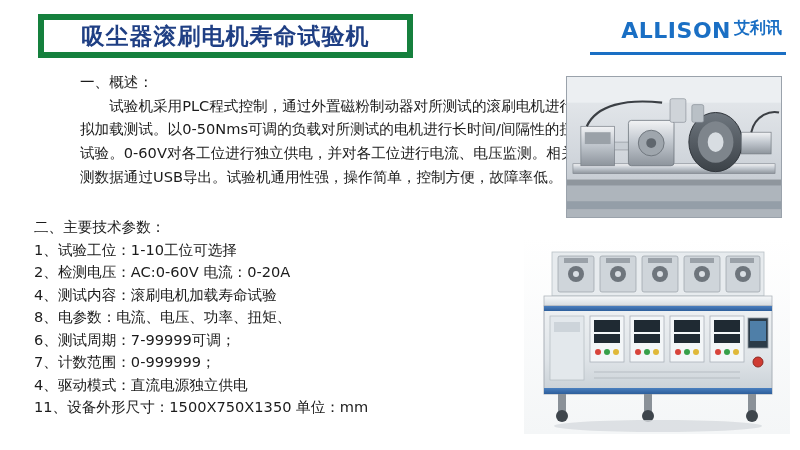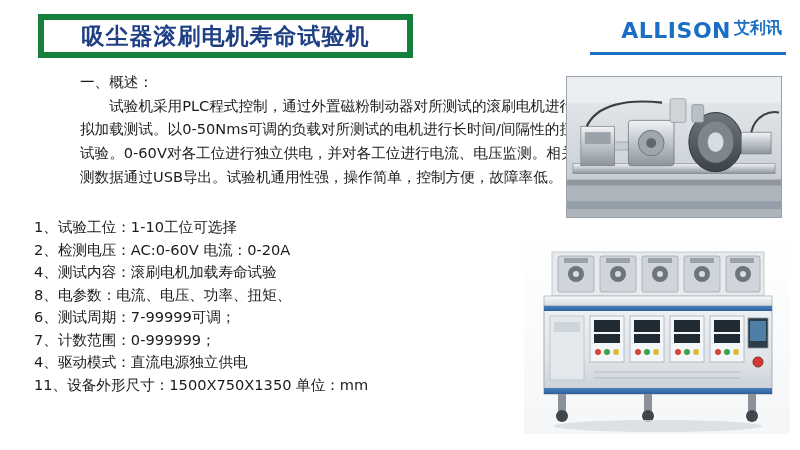--- a/index.html
+++ b/index.html
@@ -142,20 +142,21 @@
     <span class="logo-sub">艾利讯</span>
   </div>
   <div class="logo-rule"></div>
 
   <div class="body-text">
     <p>一、概述：</p>
     <p class="indent2">试验机采用PLC程式控制，通过外置磁粉制动器对所测试的滚刷电机进行模拟加载测试。以0-50Nms可调的负载对所测试的电机进行长时间/间隔性的扭转试验。0-60V对各工位进行独立供电，并对各工位进行电流、电压监测。相关检测数据通过USB导出。试验机通用性强，操作简单，控制方便，故障率低。</p>
   </div>
 
   <div class="spec-list">
+    <p>二、主要技术参数：</p>
     <p>1、试验工位：1-10工位可选择</p>
     <p>2、检测电压：AC:0-60V   电流：0-20A</p>
     <p>4、测试内容：滚刷电机加载寿命试验</p>
     <p>8、电参数：电流、电压、功率、扭矩、</p>
     <p>6、测试周期：7-99999可调；</p>
     <p>7、计数范围：0-999999；</p>
     <p>4、驱动模式：直流电源独立供电</p>
     <p>11、设备外形尺寸：1500X750X1350 单位：mm</p>
 
   </div>

